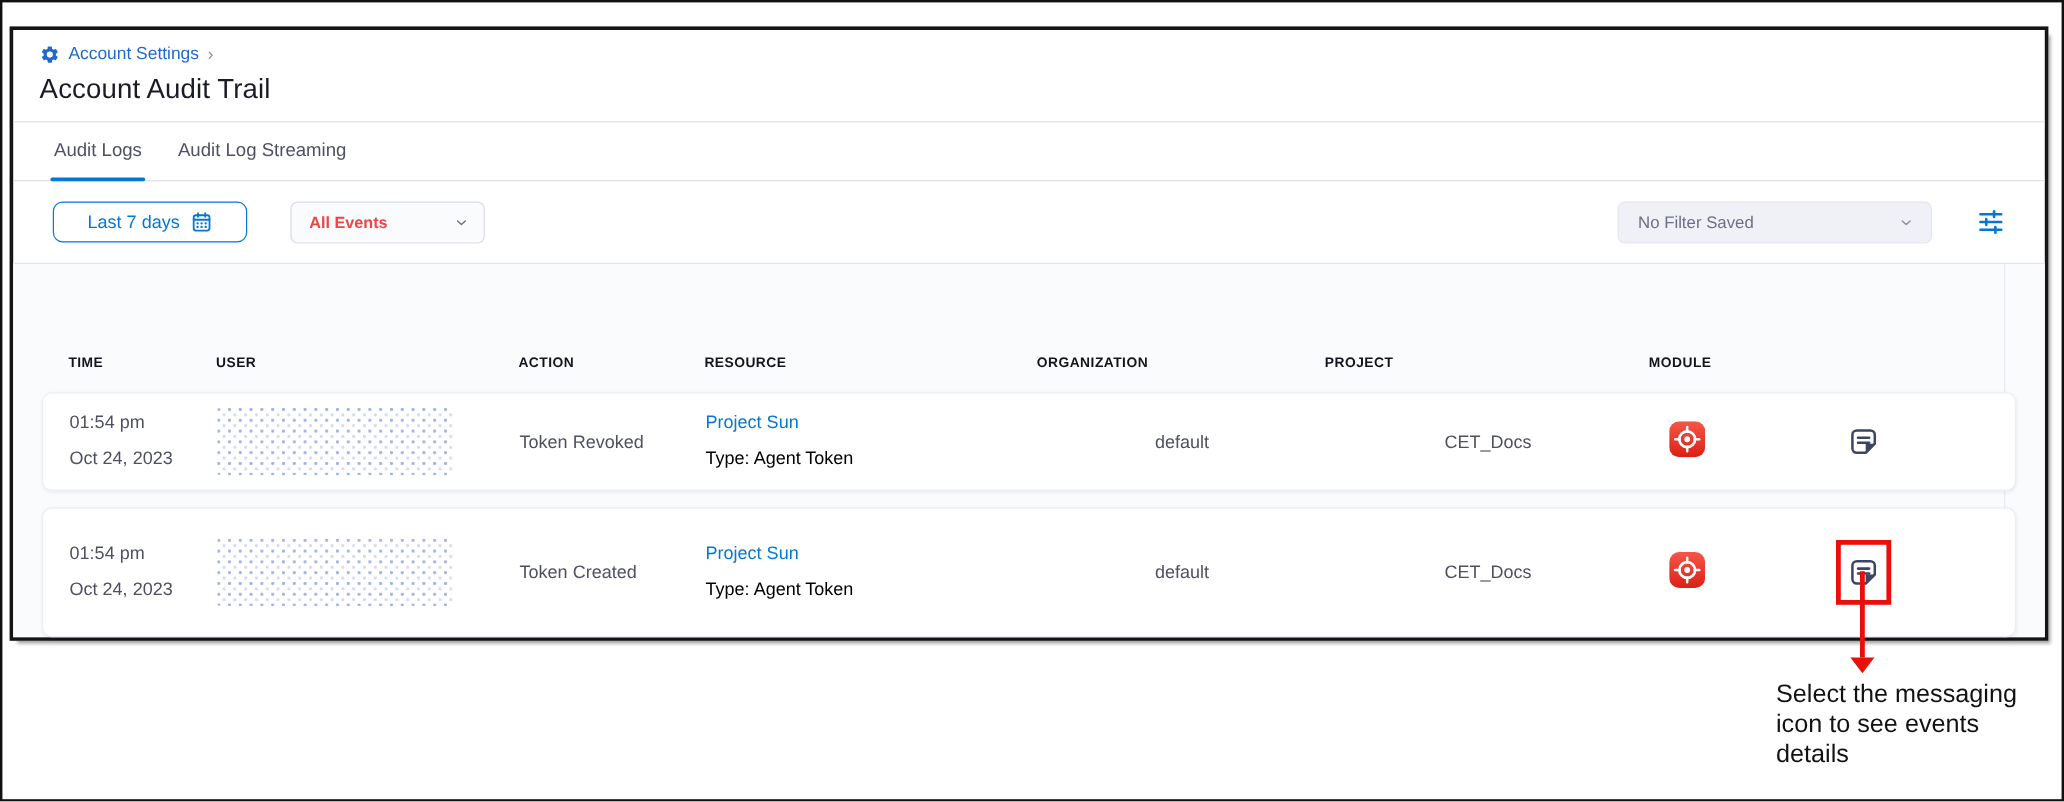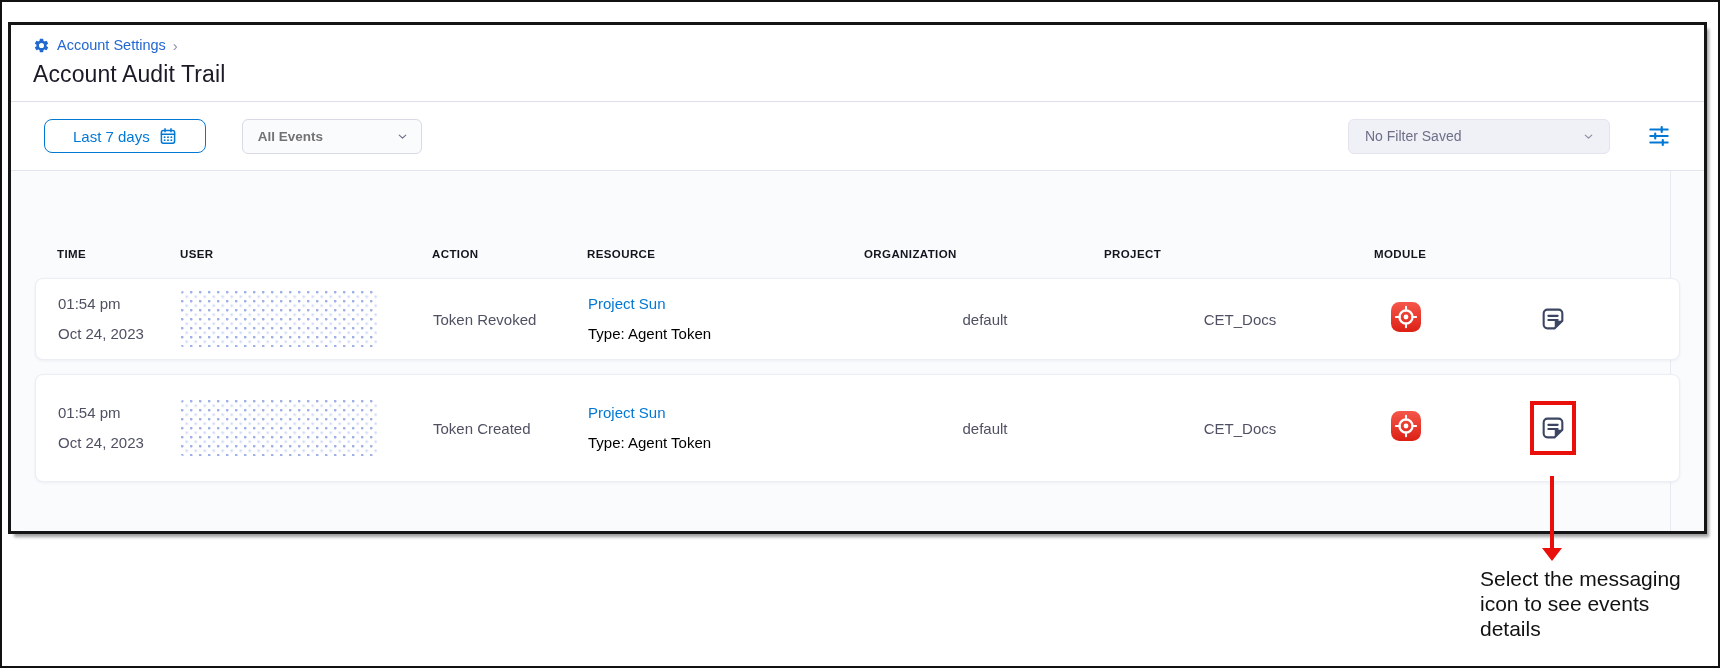--- a/index.html
+++ b/index.html
@@ -26,22 +26,22 @@
   .tab.active::after { content:""; position:absolute; left:-3px; right:-3px; bottom:-1px;
     height:3px; background:#0278d5; border-radius:2px; }
 
   
   .toolbar { height:68px; display:flex; align-items:center; padding:0 30px 0 33px; flex:none; }
   .btn-date { height:34px; border:1px solid #0278d5; border-radius:8px; background:#fff;
     color:#0278d5; font-size:15px; font-weight:500; display:inline-flex; align-items:center;
     gap:9px; padding:0 28px; cursor:pointer; }
   .select { height:35px; border-radius:6px; display:inline-flex; align-items:center;
     justify-content:space-between; cursor:pointer; }
-  .select-events { width:180px; margin-left:36px; background:#fafbfc; border:1px solid #d9dae6;
-    font-size:13.5px; font-weight:700; color:#737373; padding:0 12px 0 15px; }
+  .select-events { width:162px; margin-left:36px; background:#fafbfc; border:1px solid #d9dae6;
+    font-size:13.5px; font-weight:700; color:#ef4444; padding:0 12px 0 15px; }
   .select-saved { width:262px; margin-left:auto; margin-right:34px; background:#f0f1f7;
     border:1px solid #e3e4ee; font-size:14px; color:#6d6f87; padding:0 14px 0 16px; }
   .sliders-btn { width:30px; height:30px; display:flex; align-items:center; justify-content:center; cursor:pointer; }
 
   
   .table-area { flex:1; background:#fafbfd; border-top:1px solid #e3e5ee; padding:0 24px; position:relative; }
   .v-divider { position:absolute; right:33px; top:0; bottom:0; width:1px; background:#e9eaf1; }
   .grid { display:grid; grid-template-columns:123px 252px 155px 277px 240px 270px 164px 1fr; align-items:center; }
   .table-head { margin:77px 0 18px; padding-left:22px; }
   .th { font-size:11.5px; font-weight:700; color:#14141f; letter-spacing:.4px; }
@@ -87,20 +87,24 @@
           <svg width="17" height="17" viewBox="0 0 24 24" fill="#2268d1">
               <path d="M19.14 12.94c.04-.3.06-.61.06-.94s-.02-.64-.07-.94l2.03-1.58a.49.49 0 0 0 .12-.61l-1.92-3.32a.49.49 0 0 0-.59-.22l-2.39.96c-.5-.38-1.03-.7-1.62-.94l-.36-2.54a.484.484 0 0 0-.48-.41h-3.84c-.24 0-.43.17-.47.41l-.36 2.54c-.59.24-1.13.57-1.62.94l-2.39-.96a.49.49 0 0 0-.59.22L2.74 8.87c-.12.21-.08.47.12.61l2.03 1.58c-.05.3-.09.63-.09.94s.02.64.07.94l-2.03 1.58a.49.49 0 0 0-.12.61l1.92 3.32c.12.22.37.29.59.22l2.39-.96c.5.38 1.03.7 1.62.94l.36 2.54c.05.24.24.41.48.41h3.84c.24 0 .44-.17.47-.41l.36-2.54c.59-.24 1.13-.56 1.62-.94l2.39.96c.22.08.47 0 .59-.22l1.92-3.32a.49.49 0 0 0-.12-.61l-2.01-1.58zM12 15.6A3.6 3.6 0 1 1 12 8.4a3.6 3.6 0 0 1 0 7.2z"></path>
             </svg>
         </span>
         <span class="breadcrumb-link">Account Settings</span>
         <span class="breadcrumb-sep">›</span>
       </div>
       <div class="page-title">Account Audit Trail</div>
     </div>
 
+    <div class="tabs">
+      <div class="tab active">Audit Logs</div>
+      <div class="tab">Audit Log Streaming</div>
+    </div>
 
     <div class="toolbar">
       <button class="btn-date">
         <span>Last 7 days</span>
         <span style="display:flex;">
           <svg width="18" height="18" viewBox="0 0 24 24" fill="none" stroke="#0278d5" stroke-width="2" stroke-linecap="round">
               <rect x="3.2" y="4.5" width="17.6" height="17" rx="2.5"></rect>
               <path d="M3.2 9.5h17.6"></path>
               <path d="M8 2.3v4M16 2.3v4"></path>
               <path d="M7.5 13.5h.01M12 13.5h.01M16.5 13.5h.01M7.5 17.5h.01M12 17.5h.01M16.5 17.5h.01" stroke-width="2.6"></path>

